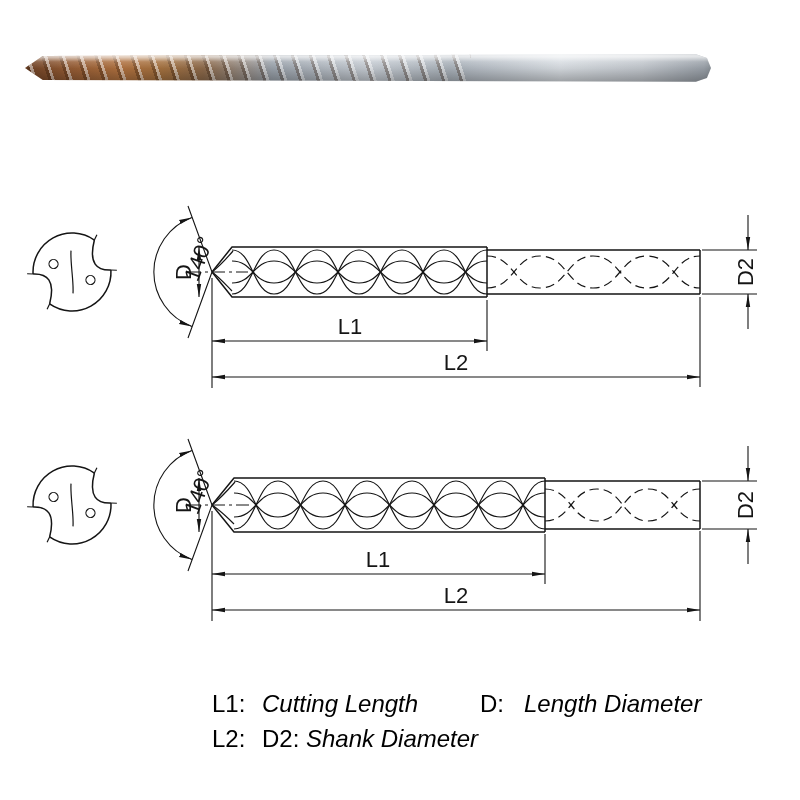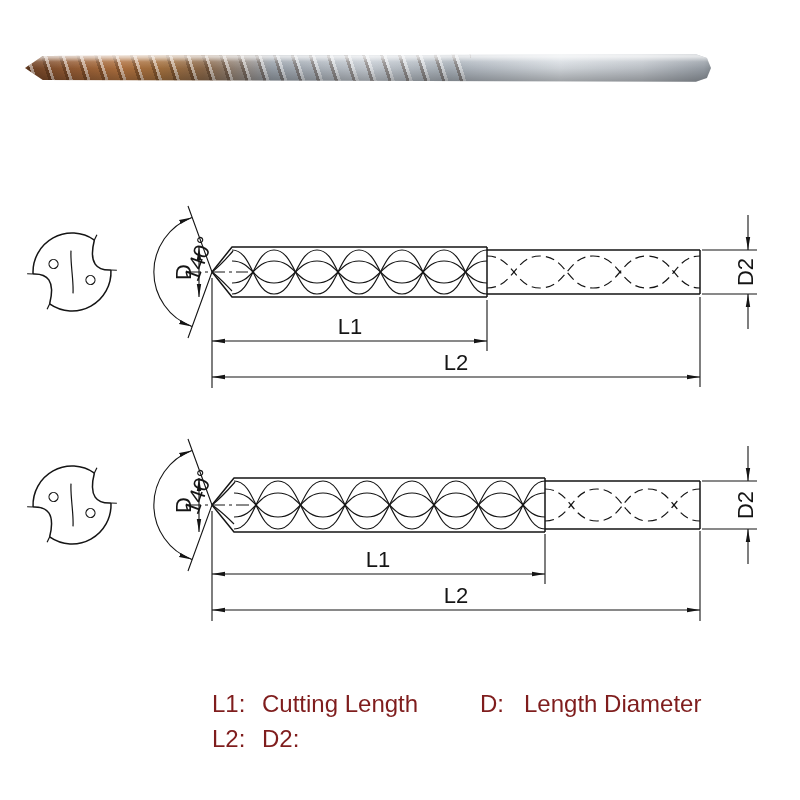--- a/index.html
+++ b/index.html
@@ -26,25 +26,25 @@
   .diagrams{position:absolute;left:0;top:0;}
   svg .ol{stroke:#151515;stroke-width:1.5;fill:none;stroke-linejoin:round;}
   svg .fl{stroke:#151515;stroke-width:1.2;fill:none;}
   svg .hid{stroke:#151515;stroke-width:1.2;fill:none;stroke-dasharray:9 5;}
   svg .dim{stroke:#151515;stroke-width:1.1;fill:none;}
   svg .cl{stroke:#151515;stroke-width:1;fill:none;stroke-dasharray:13 4 3 4;}
   svg .txt{font:500 21px "Liberation Sans",sans-serif;fill:#151515;stroke:none;}
   svg .txt-lg{font-size:22px;}
 
   
-  .legend{position:absolute;left:212px;top:686px;color:#7f1d1d;
+  .legend{position:absolute;left:212px;top:686px;color:#000000;
           font:500 24px "Liberation Sans",sans-serif;}
   .legend-row{display:flex;height:35px;align-items:center;}
   .lkey{width:50px;}
-  .lval{width:218px;}
+  .lval{width:218px;font-style:italic;}
   .k2{width:44px;}
 </style>
 </head>
 <body>
 
 <div class="stage">
 
   <div class="drill-photo">
     <div class="flutes"></div>
     <div class="shine"></div>
@@ -175,16 +175,17 @@
   <div class="legend">
     <div class="legend-row">
       <span class="lkey">L1:</span>
       <span class="lval">Cutting Length</span>
       <span class="lkey k2">D:</span>
       <span class="lval">Length Diameter</span>
     </div>
     <div class="legend-row">
       <span class="lkey">L2:</span>
       <span class="lkey k2">D2:</span>
+      <span class="lval">Shank Diameter</span>
     </div>
   </div>
 
 </div>
 
 </body></html>

